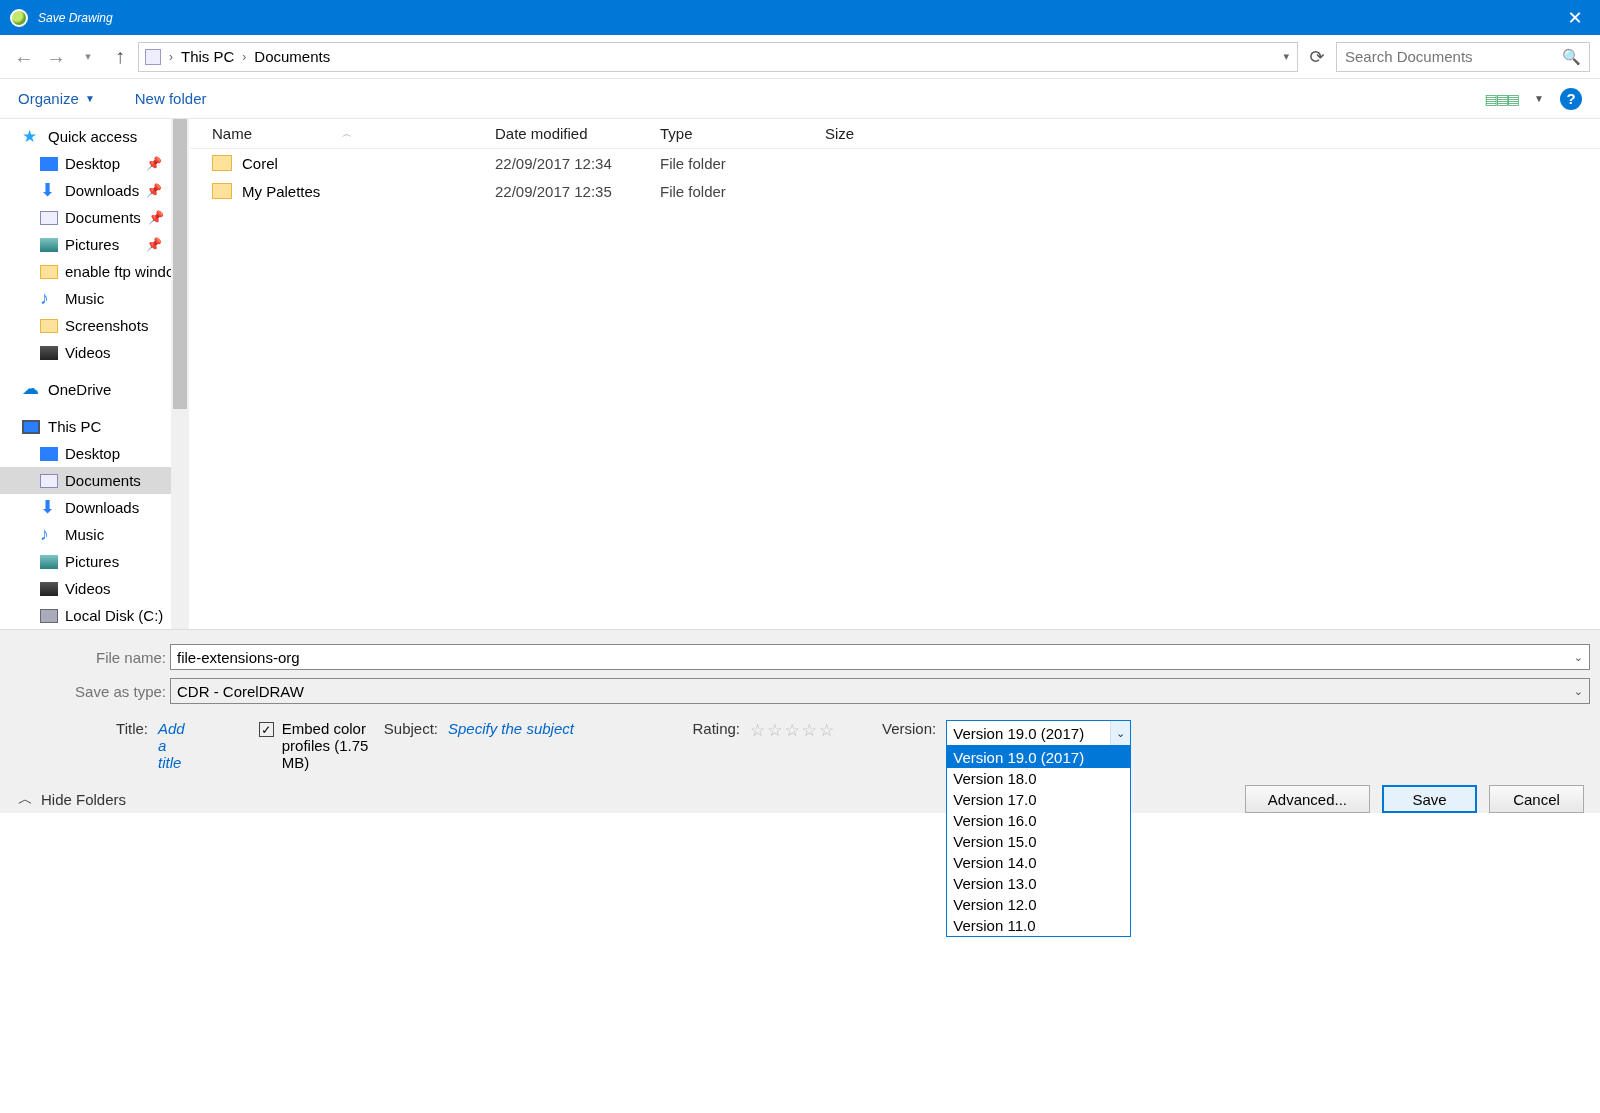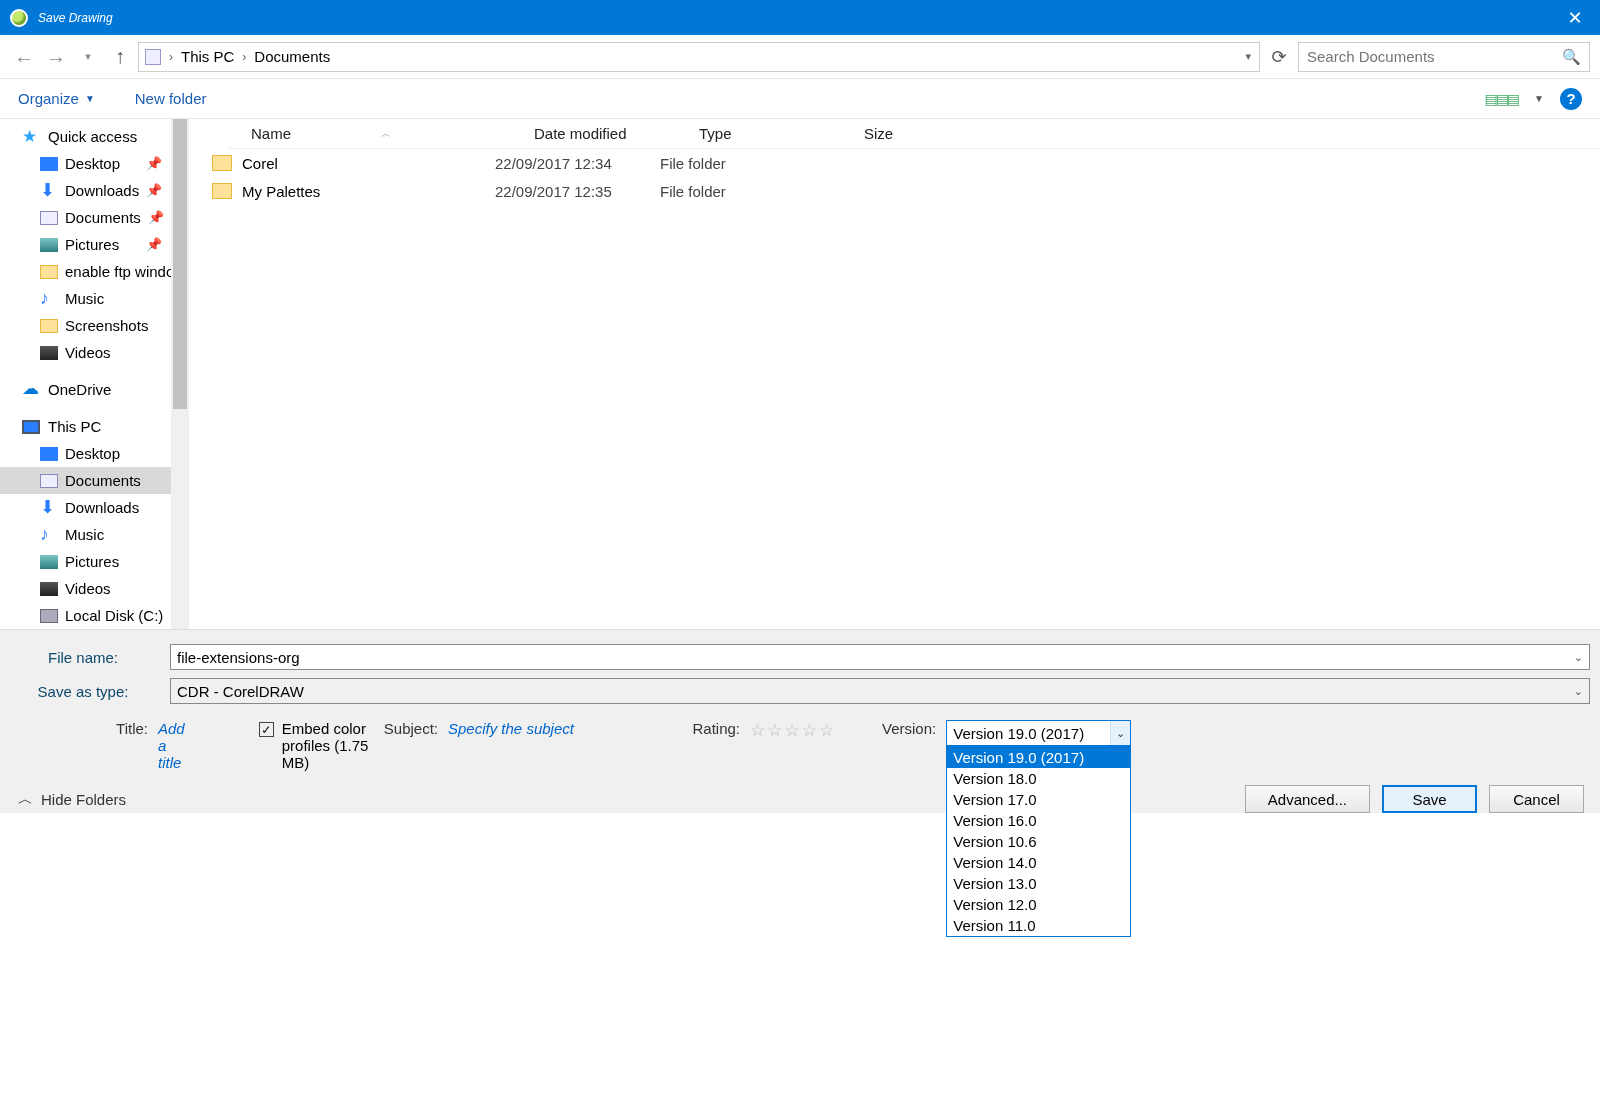--- a/index.html
+++ b/index.html
@@ -14,21 +14,21 @@
 
 .navbar { display:flex; align-items:center; height:44px; border-bottom:1px solid #e5e5e5; padding:0 10px; gap:4px;}
 .nav-btn { color:#8a8a8a; width:28px; text-align:center; font-size:20px; }
 .nav-btn.enabled{ color:#555;}
 .path-box { flex:1; height:30px; border:1px solid #ccc; display:flex; align-items:center; padding:0 6px; gap:4px; font-size:15px;}
 .path-box .pc-icon{ width:16px;height:16px;background:#eef;border:1px solid #99c; display:inline-block;}
 .path-box .chev{ color:#666; font-size:12px; padding:0 4px;}
 .path-box .spacer{flex:1;}
 .path-box .dd{color:#666;font-size:11px; margin-right:2px;}
 .refresh-btn{ width:30px;height:30px;border:1px solid transparent;display:flex;align-items:center;justify-content:center;font-size:18px;color:#555;}
-.search-box{ width:292px;height:30px;border:1px solid #ccc;display:flex;align-items:center;padding:0 8px;color:#555;}
+.search-box{ width:254px;height:30px;border:1px solid #ccc;display:flex;align-items:center;padding:0 8px;color:#555;}
 .search-box input{border:none;outline:none;flex:1;font-size:15px;color:#000;}
 .search-box .mag{color:#555;}
 
 
 .toolbar{height:40px;display:flex;align-items:center;padding:0 18px;gap:40px;border-bottom:1px solid #e8e8e8;}
 .toolbar .org{color:#1a5fb4;display:flex;align-items:center;gap:6px;}
 .toolbar .org .tri{font-size:10px;}
 .toolbar .newf{color:#1a5fb4;}
 .toolbar .right{margin-left:auto;display:flex;align-items:center;gap:16px;}
 .toolbar .view-icon{color:#4a6;font-size:14px;letter-spacing:-2px;}
@@ -53,36 +53,36 @@
 .ico.music{color:#2a7fff;font-size:18px;line-height:12px;}
 .ico.video{background:linear-gradient(#555,#222);}
 .ico.cloud{color:#0178d7;font-size:17px;line-height:12px;}
 .ico.pc{background:#2a7fff;border:2px solid #4a5568;box-sizing:border-box;}
 .ico.disk{background:#aab;border:1px solid #667;}
 .pin{color:#888;margin-left:auto;margin-right:26px;font-size:13px;}
 .tree-gap{height:10px;}
 
 
 .filelist{flex:1;display:flex;flex-direction:column;}
-.cols{display:flex;height:30px;align-items:center;border-bottom:1px solid #eee;font-size:15px;color:#222;margin-left:39px;}
+.cols{display:flex;height:30px;align-items:center;border-bottom:1px solid #eee;font-size:15px;color:#222;}
 .col-name{width:305px;padding-left:22px;display:flex;align-items:center;gap:90px;}
 .col-name .sort{font-size:10px;color:#777;}
 .col-date{width:165px;}
 .col-type{width:165px;}
 .col-size{width:100px;}
 .row{display:flex;height:28px;align-items:center;font-size:15px;}
 .row .rn{width:305px;padding-left:22px;display:flex;align-items:center;gap:10px;}
 .row .rd{width:165px;color:#444;}
 .row .rt{width:165px;color:#444;}
 .fico{width:20px;height:16px;background:#ffe29a;border:1px solid #e6b840;display:inline-block;}
 
 
 .bottom{background:#f0f0f0;border-top:1px solid #dcdcdc;padding:14px 0 0 0;}
 .form-row{display:flex;align-items:center;margin:0 10px 8px 0;}
-.form-label{width:170px;text-align:center;padding-right:4px;font-size:15px;color:#0c4a6e;}
+.form-label{width:170px;text-align:right;padding-right:4px;font-size:15px;color:#737373;}
 .form-input{flex:1;height:26px;border:1px solid #888;background:#fff;padding:0 6px;font-size:15px;display:flex;align-items:center;}
 .form-input.combo{justify-content:space-between;gap:40px;}
 .dd-arrow{font-size:11px;color:#555;}
 
 .meta{display:flex;padding:8px 10px 0 0;gap:0;}
 .meta-col{display:flex;flex-direction:row;gap:22px;}
 .meta-col.c1{width:370px;padding-left:100px;}
 .meta-col.c2{width:310px;padding-left:0;}
 .meta-col.c3{width:260px;padding-left:0;}
 .meta-col.c4{flex:1;padding-left:0;}
@@ -308,21 +308,21 @@
         <div style="position:relative;">
           <div class="version-sel">
             <span>Version 19.0 (2017)</span>
             <span class="dd-btn">⌄</span>
           </div>
           <div class="version-dd">
             <div class="opt sel">Version 19.0 (2017)</div>
             <div class="opt">Version 18.0</div>
             <div class="opt">Version 17.0</div>
             <div class="opt">Version 16.0</div>
-            <div class="opt">Version 10.6</div>
+            <div class="opt">Version 15.0</div>
             <div class="opt">Version 14.0</div>
             <div class="opt">Version 13.0</div>
             <div class="opt">Version 12.0</div>
             <div class="opt">Version 11.0</div>
           </div>
         </div>
       </div>
     </div>
     <div class="meta-col c4">
       <div class="meta-row">

